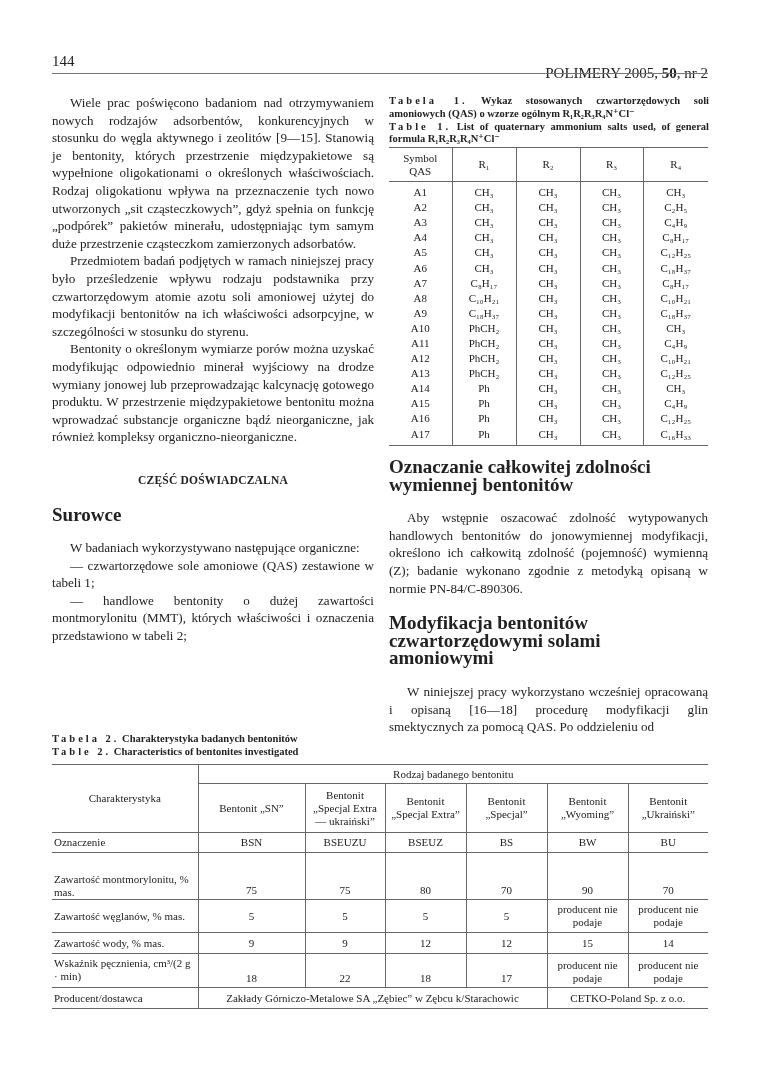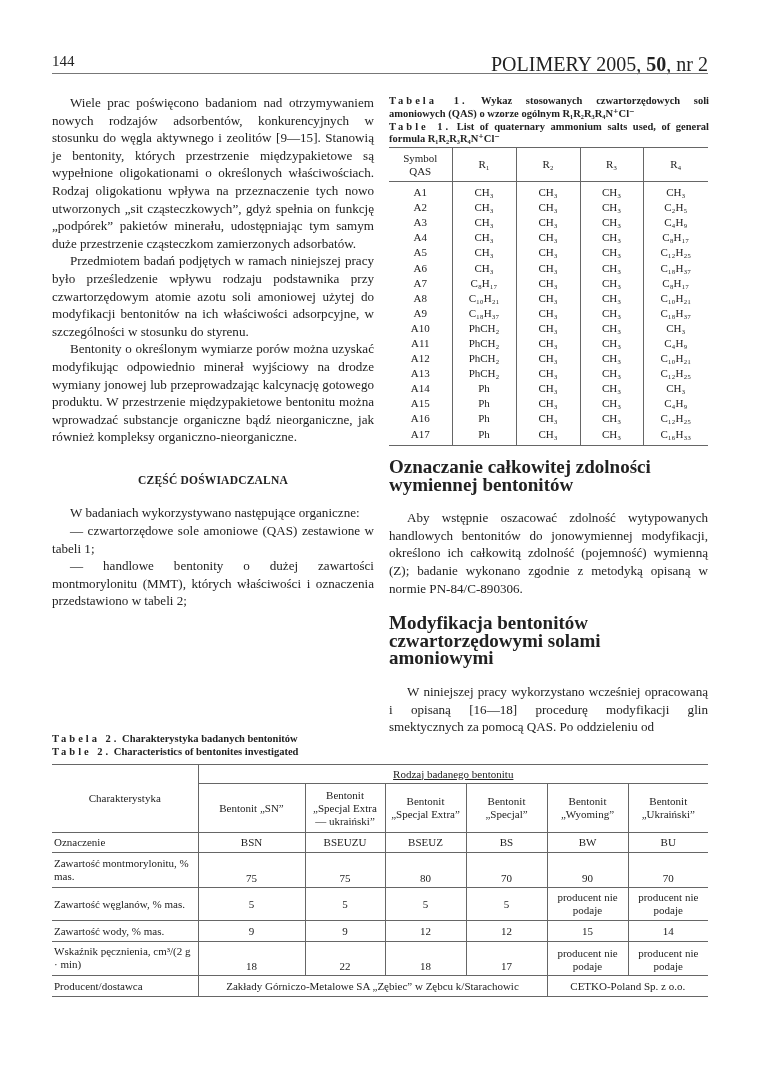--- a/index.html
+++ b/index.html
@@ -1,20 +1,20 @@
 <!DOCTYPE html>
 <html><head>
 <meta charset="utf-8">
 <style>
   html, body { margin:0; padding:0; background:#fff; }
   body { width:760px; height:1075px; position:relative; overflow:hidden;
          font-family:"Liberation Serif","DejaVu Serif",serif; color:#222; }
   .abs { position:absolute; }
   .page-num { left:52px; top:53px; font-size:15px; }
-  .journal { right:52px; top:53px; font-size:20px; }
+  .journal { right:52px; top:65px; font-size:15px; }
   .header-rule { left:52px; top:73px; width:656px; height:0; border-top:1.2px solid #777; }
 
   .col { position:absolute; font-size:13.1px; line-height:17.6px; text-align:justify; }
   .col p { margin:0; }
   .col p.ind { text-indent:18px; }
   .col-left { left:52px; top:94px; width:322px; }
   .center-h { text-align:center; font-size:11.5px; font-weight:bold; letter-spacing:0.2px; margin:0; }
   .sub-h { font-weight:bold; font-size:19px; margin:0; text-align:left; line-height:17.6px; }
 
   .cap { font-size:10.5px; line-height:12.8px; font-weight:bold; margin:0; text-align:justify; }
@@ -44,20 +44,21 @@
 
 <div class="abs page-num">144</div>
 <div class="abs journal"><span>POLIMERY 2005, </span><b>50</b><span>, nr 2</span></div>
 <div class="abs header-rule"></div>
 
 <div class="col col-left">
   <p class="ind">Wiele prac poświęcono badaniom nad otrzymywaniem nowych rodzajów adsorbentów, konkurencyjnych w stosunku do węgla aktywnego i zeolitów [9—15]. Stanowią je bentonity, których przestrzenie międzypakietowe są wypełnione oligokationami o określonych właściwościach. Rodzaj oligokationu wpływa na przeznaczenie tych nowo utworzonych „sit cząsteczkowych”, gdyż spełnia on funkcję „podpórek” pakietów minerału, udostępniając tym samym duże przestrzenie cząsteczkom zamierzonych adsorbatów.</p>
   <p class="ind">Przedmiotem badań podjętych w ramach niniejszej pracy było prześledzenie wpływu rodzaju podstawnika przy czwartorzędowym atomie azotu soli amoniowej użytej do modyfikacji bentonitów na ich właściwości adsorpcyjne, w szczególności w stosunku do styrenu.</p>
   <p class="ind">Bentonity o określonym wymiarze porów można uzyskać modyfikując odpowiednio minerał wyjściowy na drodze wymiany jonowej lub przeprowadzając kalcynację gotowego produktu. W przestrzenie międzypakietowe bentonitu można wprowadzać substancje organiczne bądź nieorganiczne, jak również kompleksy organiczno-nieorganiczne.</p>
   <p class="center-h" style="margin-top:26px;">CZĘŚĆ DOŚWIADCZALNA</p>
+  <p class="sub-h" style="margin-top:17px;">Surowce</p>
   <p class="ind" style="margin-top:15px;">W badaniach wykorzystywano następujące organiczne:</p>
   <p class="ind">— czwartorzędowe sole amoniowe (QAS) zestawione w tabeli 1;</p>
   <p class="ind">— handlowe bentonity o dużej zawartości montmorylonitu (MMT), których właściwości i oznaczenia przedstawiono w tabeli 2;</p>
 </div>
 
 <div class="abs" style="left:389px; top:95px; width:320px;">
   <p class="cap"><span class="sp">Tabela 1.</span> <span>Wykaz stosowanych czwartorzędowych soli amoniowych (QAS) o wzorze ogólnym R₁R₂R₃R₄N⁺Cl⁻</span></p>
   <p class="cap"><span class="sp">Table 1.</span> <span>List of quaternary ammonium salts used, of general formula R₁R₂R₃R₄N⁺Cl⁻</span></p>
 </div>
 
@@ -217,41 +218,41 @@
       <col style="width:107px">
       <col style="width:80px">
       <col style="width:81px">
       <col style="width:81px">
       <col style="width:81px">
       <col style="width:80px">
     </colgroup>
   <tbody>
       <tr>
     <th rowspan="2" style="vertical-align:middle;">Charakterystyka</th>
-    <th colspan="6" class="vl" style="height:18px;text-decoration:underline;">Rodzaj badanego bentonitu</th>
+    <th colspan="6" class="vl" style="height:18px;">Rodzaj badanego bentonitu</th>
   </tr>
   <tr style="height:49px;">
     <th class="vl">Bentonit „SN”</th>
     <th>Bentonit „Specjal Extra — ukraiński”</th>
     <th>Bentonit „Specjal Extra”</th>
     <th>Bentonit „Specjal”</th>
     <th>Bentonit „Wyoming”</th>
     <th>Bentonit „Ukraiński”</th>
   </tr>
   <tr style="height:20px;">
     <td class="lab">Oznaczenie</td>
     <td>BSN</td>
         <td>BSEUZU</td>
         <td>BSEUZ</td>
         <td>BS</td>
         <td>BW</td>
         <td>BU</td>
   </tr>
   <tr style="height:35px;">
-    <td class="lab" style="vertical-align:top; padding-top:4px;margin-top:36px;">Zawartość montmorylonitu, % mas.</td>
+    <td class="lab" style="vertical-align:top; padding-top:20px;margin-top:36px;">Zawartość montmorylonitu, % mas.</td>
     <td class="bot">75</td>
         <td class="bot">75</td>
         <td class="bot">80</td>
         <td class="bot">70</td>
         <td class="bot">90</td>
         <td class="bot">70</td>
   </tr>
   <tr style="height:33px;">
     <td class="lab">Zawartość węglanów, % mas.</td>
     <td>5</td>

